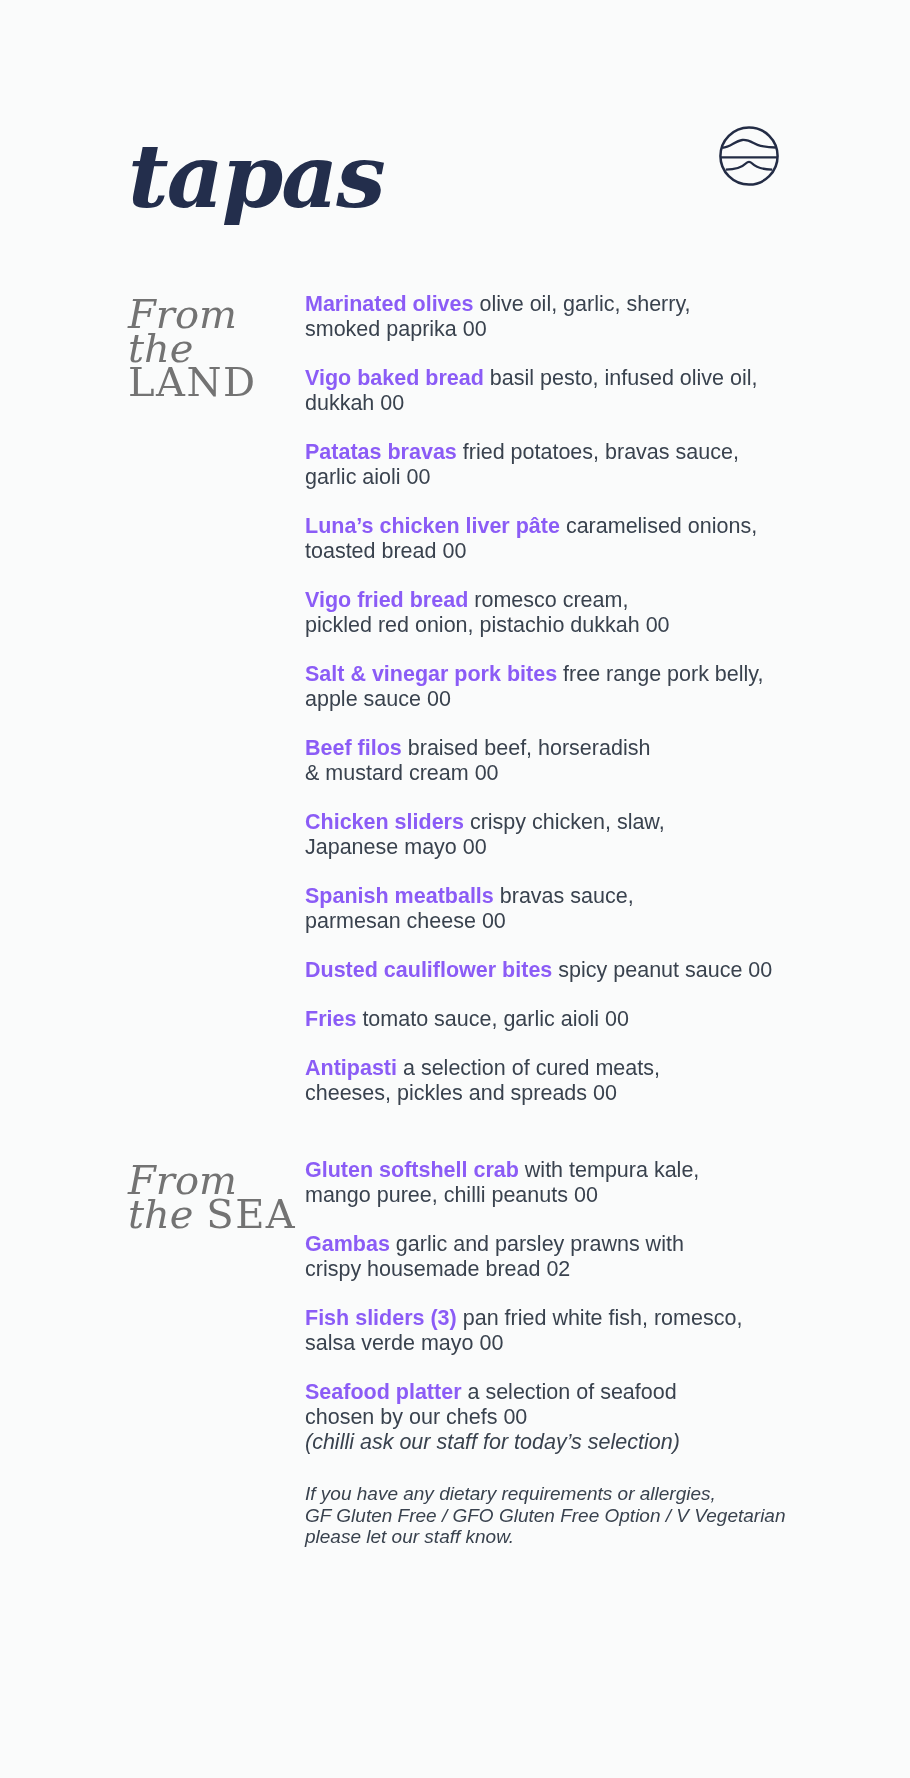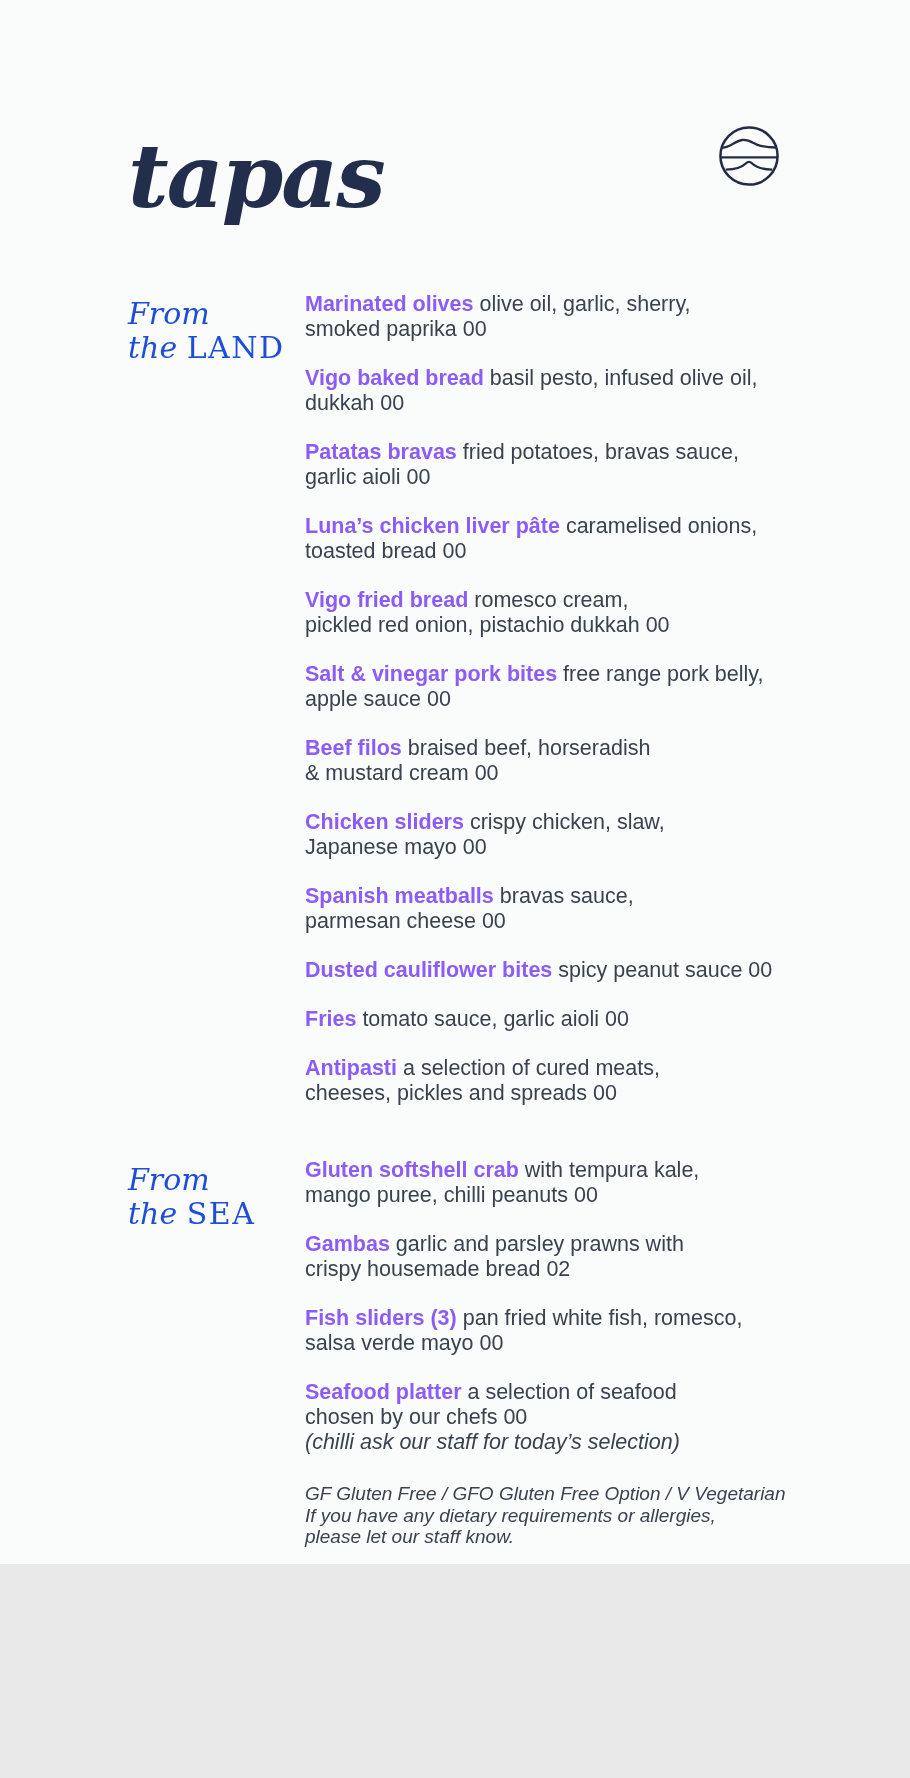--- a/index.html
+++ b/index.html
@@ -1,19 +1,19 @@
 <!DOCTYPE html>
 <html><head>
 <meta charset="utf-8">
 <style>
   html,body { margin:0; padding:0; }
   body { background:#e9e9e9; }
   .page {
     position:relative;
-    width:910px; height:1564px;
+    width:910px; height:1778px;
     margin:0 auto;
     background:#fafbfb;
     box-sizing:border-box;
     padding:92px 120px 40px 128px;
     font-family:"Liberation Sans", sans-serif;
     color:#39424e;
     overflow:hidden;
   }
   
   .header { display:flex; justify-content:space-between; align-items:flex-start; }
@@ -28,23 +28,23 @@
     color:#232e4c;
   }
   .logo { margin-top:33px; margin-right:10px; width:62px; height:62px; flex:0 0 auto; }
   
   .menu-section { display:grid; grid-template-columns:177px 1fr; margin-top:72px; }
   .menu-section + .menu-section { margin-top:52px; }
   .section-heading {
     margin:0; padding-top:5px;
     font-family:"DejaVu Serif", serif;
     font-weight:normal;
-    font-size:30px;
+    font-size:40px;
     line-height:34px;
-    color:#1d4ed8;
+    color:#737373;
   }
   .section-heading .hl1 { display:block; font-style:italic; }
   .section-heading .hl2 { display:block; }
   .section-heading .hl2 em { font-style:italic; }
   .section-heading .caps { font-style:normal; letter-spacing:1.5px; }
   
   .items { min-width:0; }
   .item {
     margin:0 0 24px 0;
     font-size:21.5px;
@@ -119,19 +119,19 @@
       <p class="item"><strong class="item-name">Fish sliders (3)</strong> <span class="item-desc">pan fried white fish, romesco,
 salsa verde mayo 00</span></p>
       <p class="item"><strong class="item-name">Seafood platter</strong> <span class="item-desc">a selection of seafood
 chosen by our chefs 00</span><em class="item-note">(chilli ask our staff for today’s selection)</em></p>
     </div>
   </section>
 
   <div class="footer-row">
     <div></div>
     <div class="footer">
+      <span>If you have any dietary requirements or allergies,</span>
       <span>GF Gluten Free / GFO Gluten Free Option / V Vegetarian</span>
-      <span>If you have any dietary requirements or allergies,</span>
       <span>please let our staff know.</span>
     </div>
   </div>
 
 </div>
 
 </body></html>

